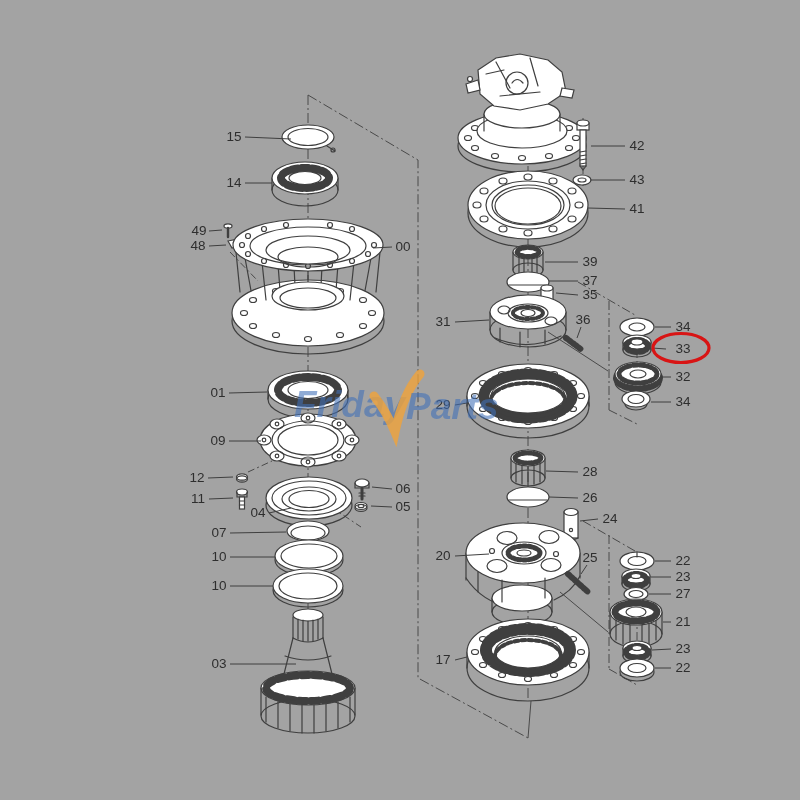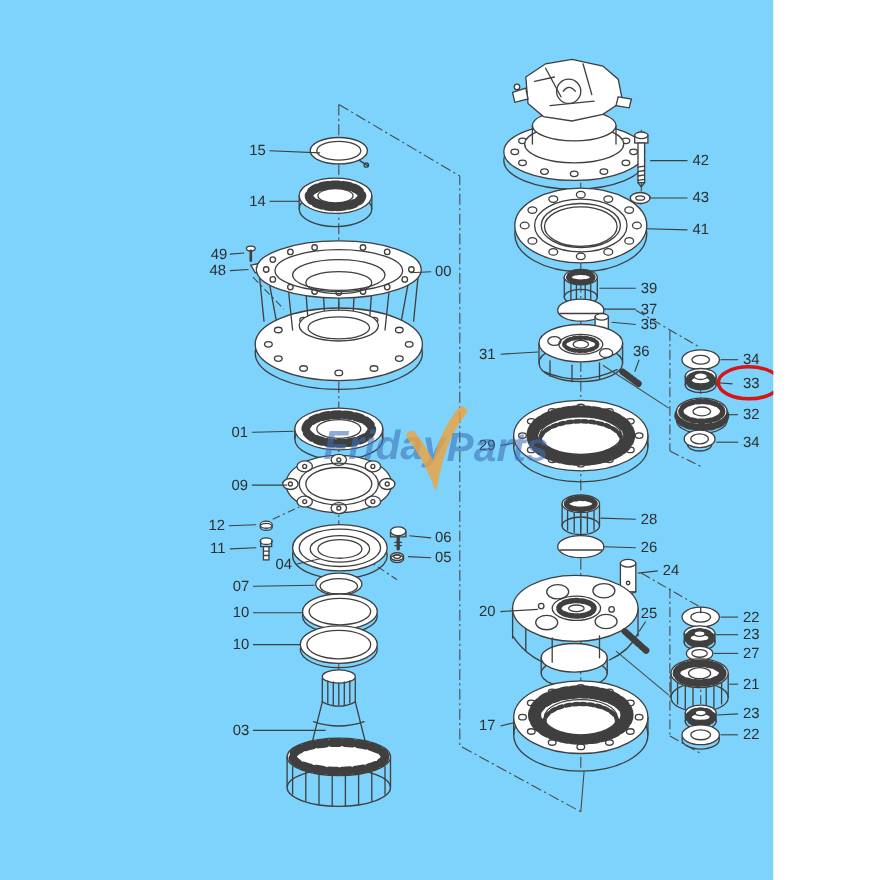--- a/index.html
+++ b/index.html
@@ -1,16 +1,16 @@
 <!DOCTYPE html>
 <html><head>
 <meta charset="utf-8">
 <style>
   html,body{margin:0;padding:0;background:#ffffff;}
-  .canvas{position:relative;width:703px;height:800px;background:#7dd3fc;overflow:hidden;
+  .canvas{position:relative;width:800px;height:800px;background:#a3a3a3;overflow:hidden;
           font-family:"Liberation Sans", sans-serif;}
   svg{position:absolute;left:0;top:0;}
   text.lbl{font-family:"Liberation Sans", sans-serif;font-size:13.5px;fill:#2e2e2e;}
   text.wm{font-family:"Liberation Sans", sans-serif;font-weight:bold;font-style:italic;}
 </style>
 </head>
 <body>
 
 <div class="canvas">
 <svg width="800" height="800" viewBox="0 0 800 800">

